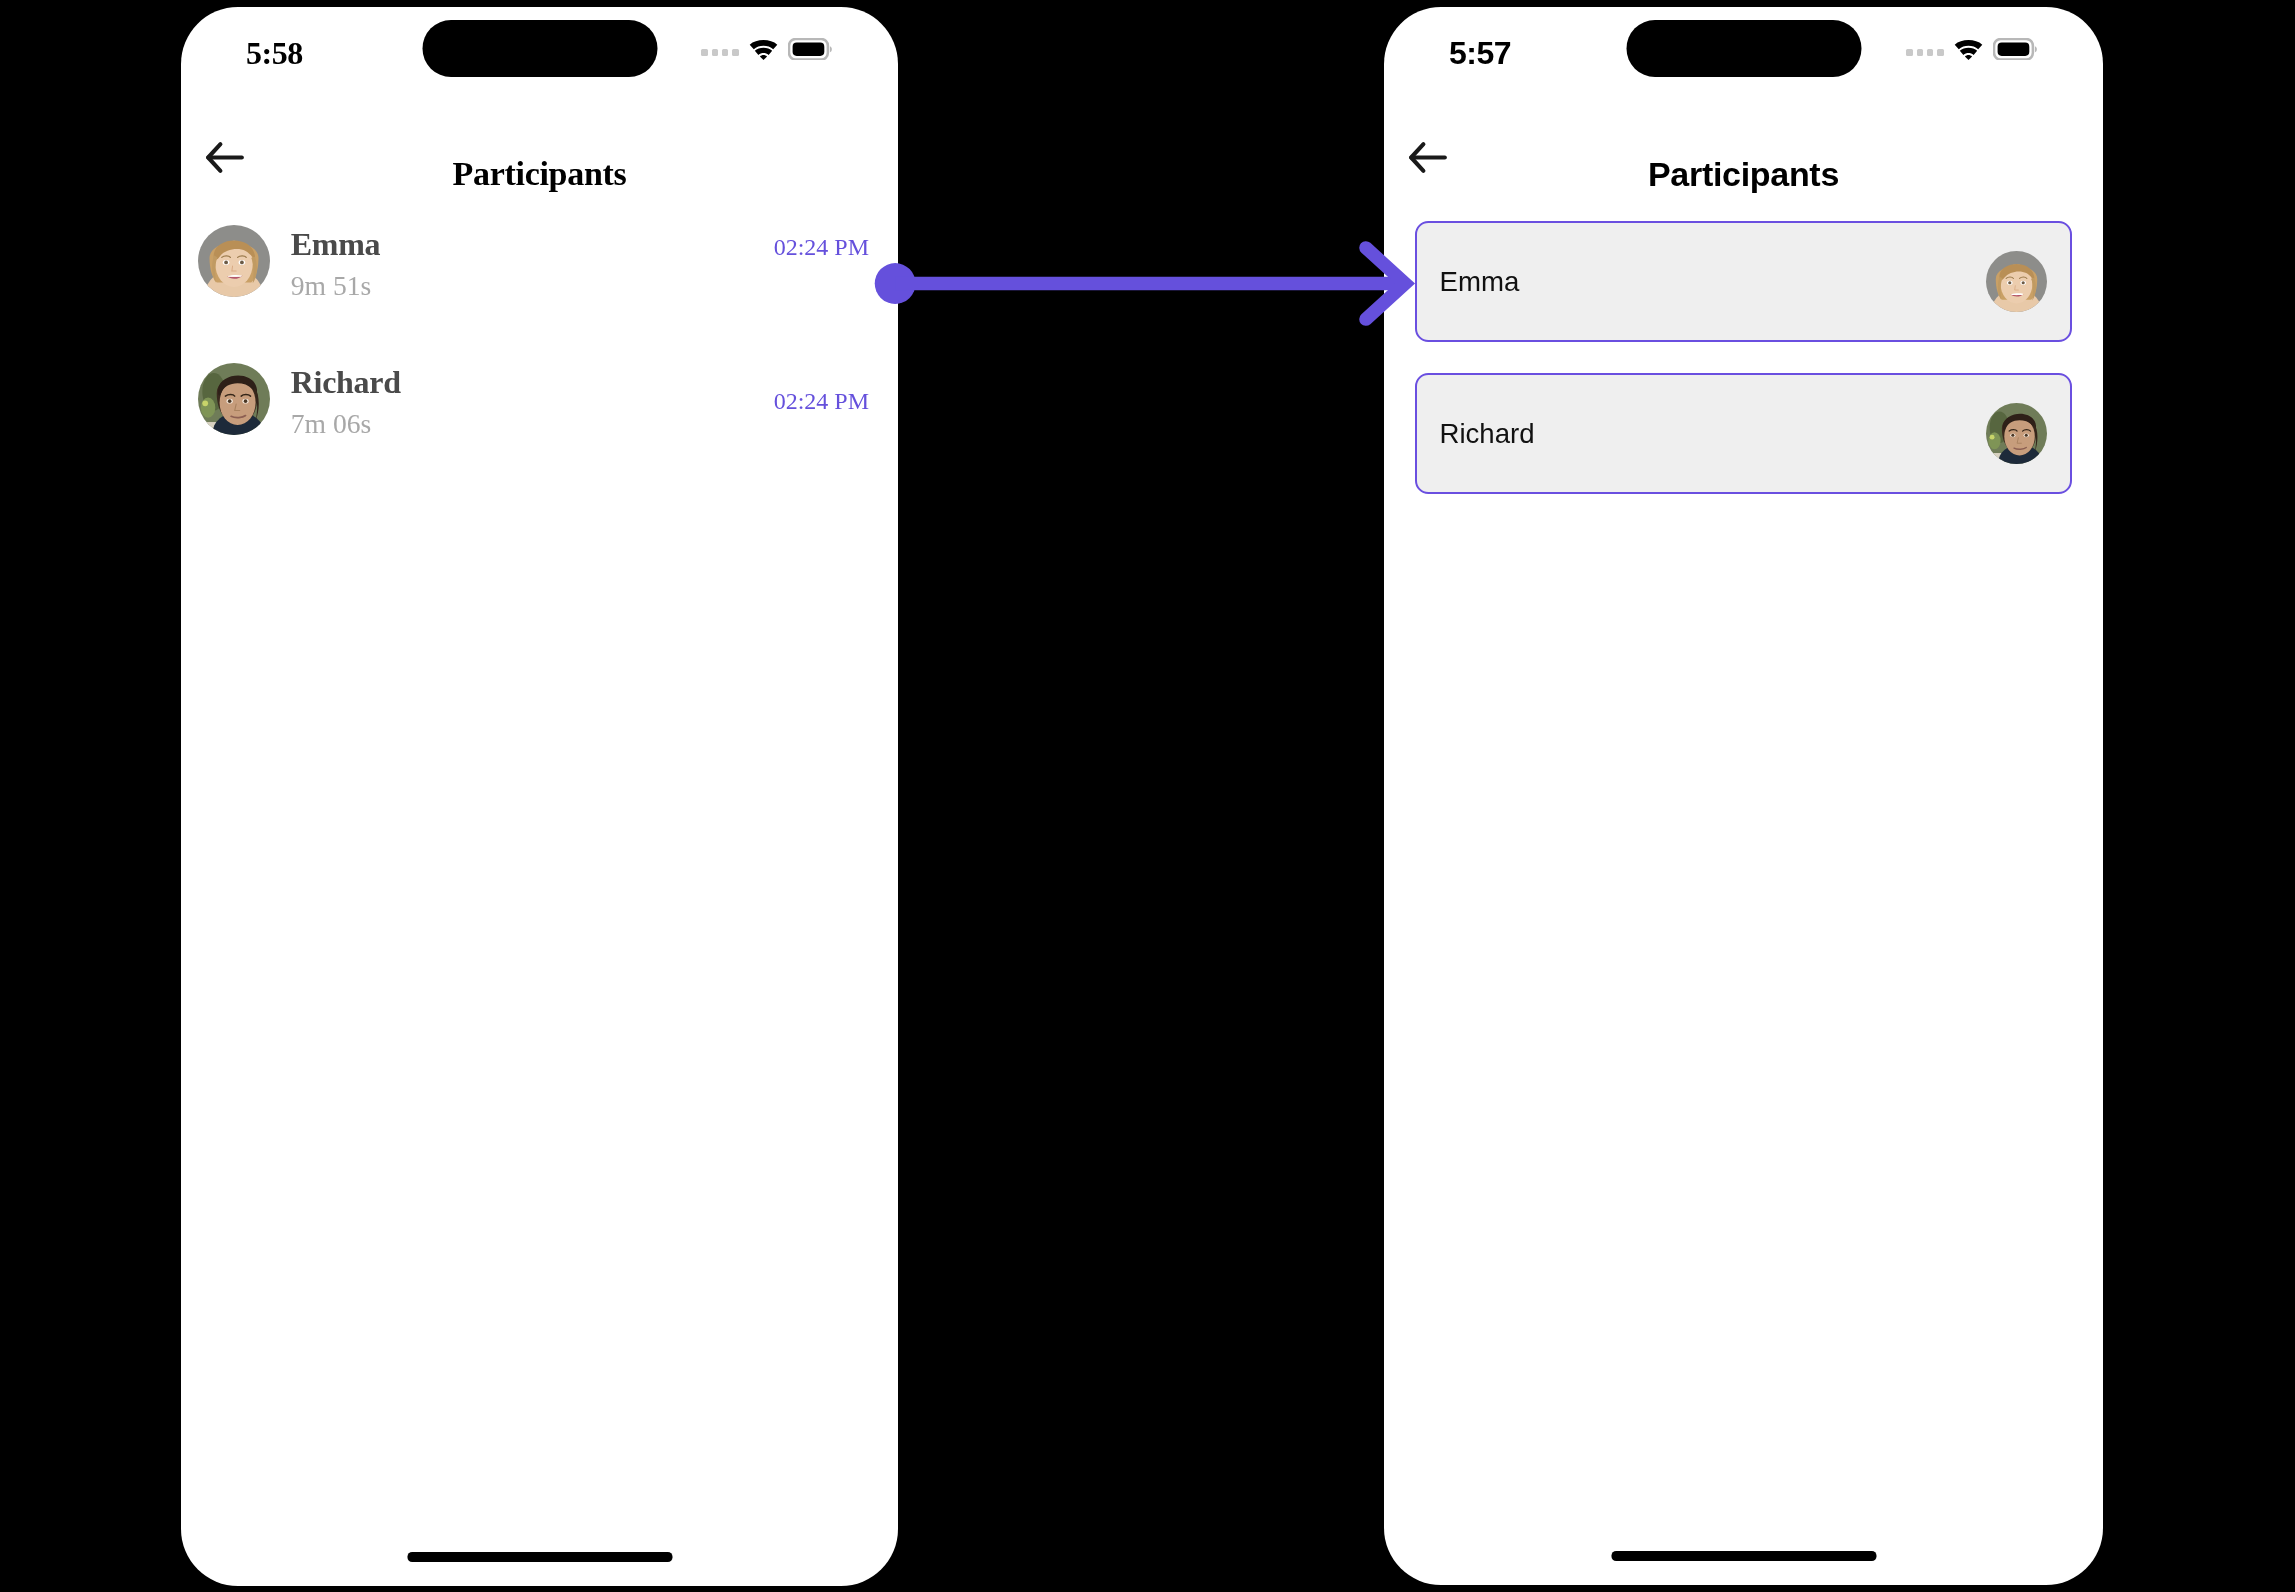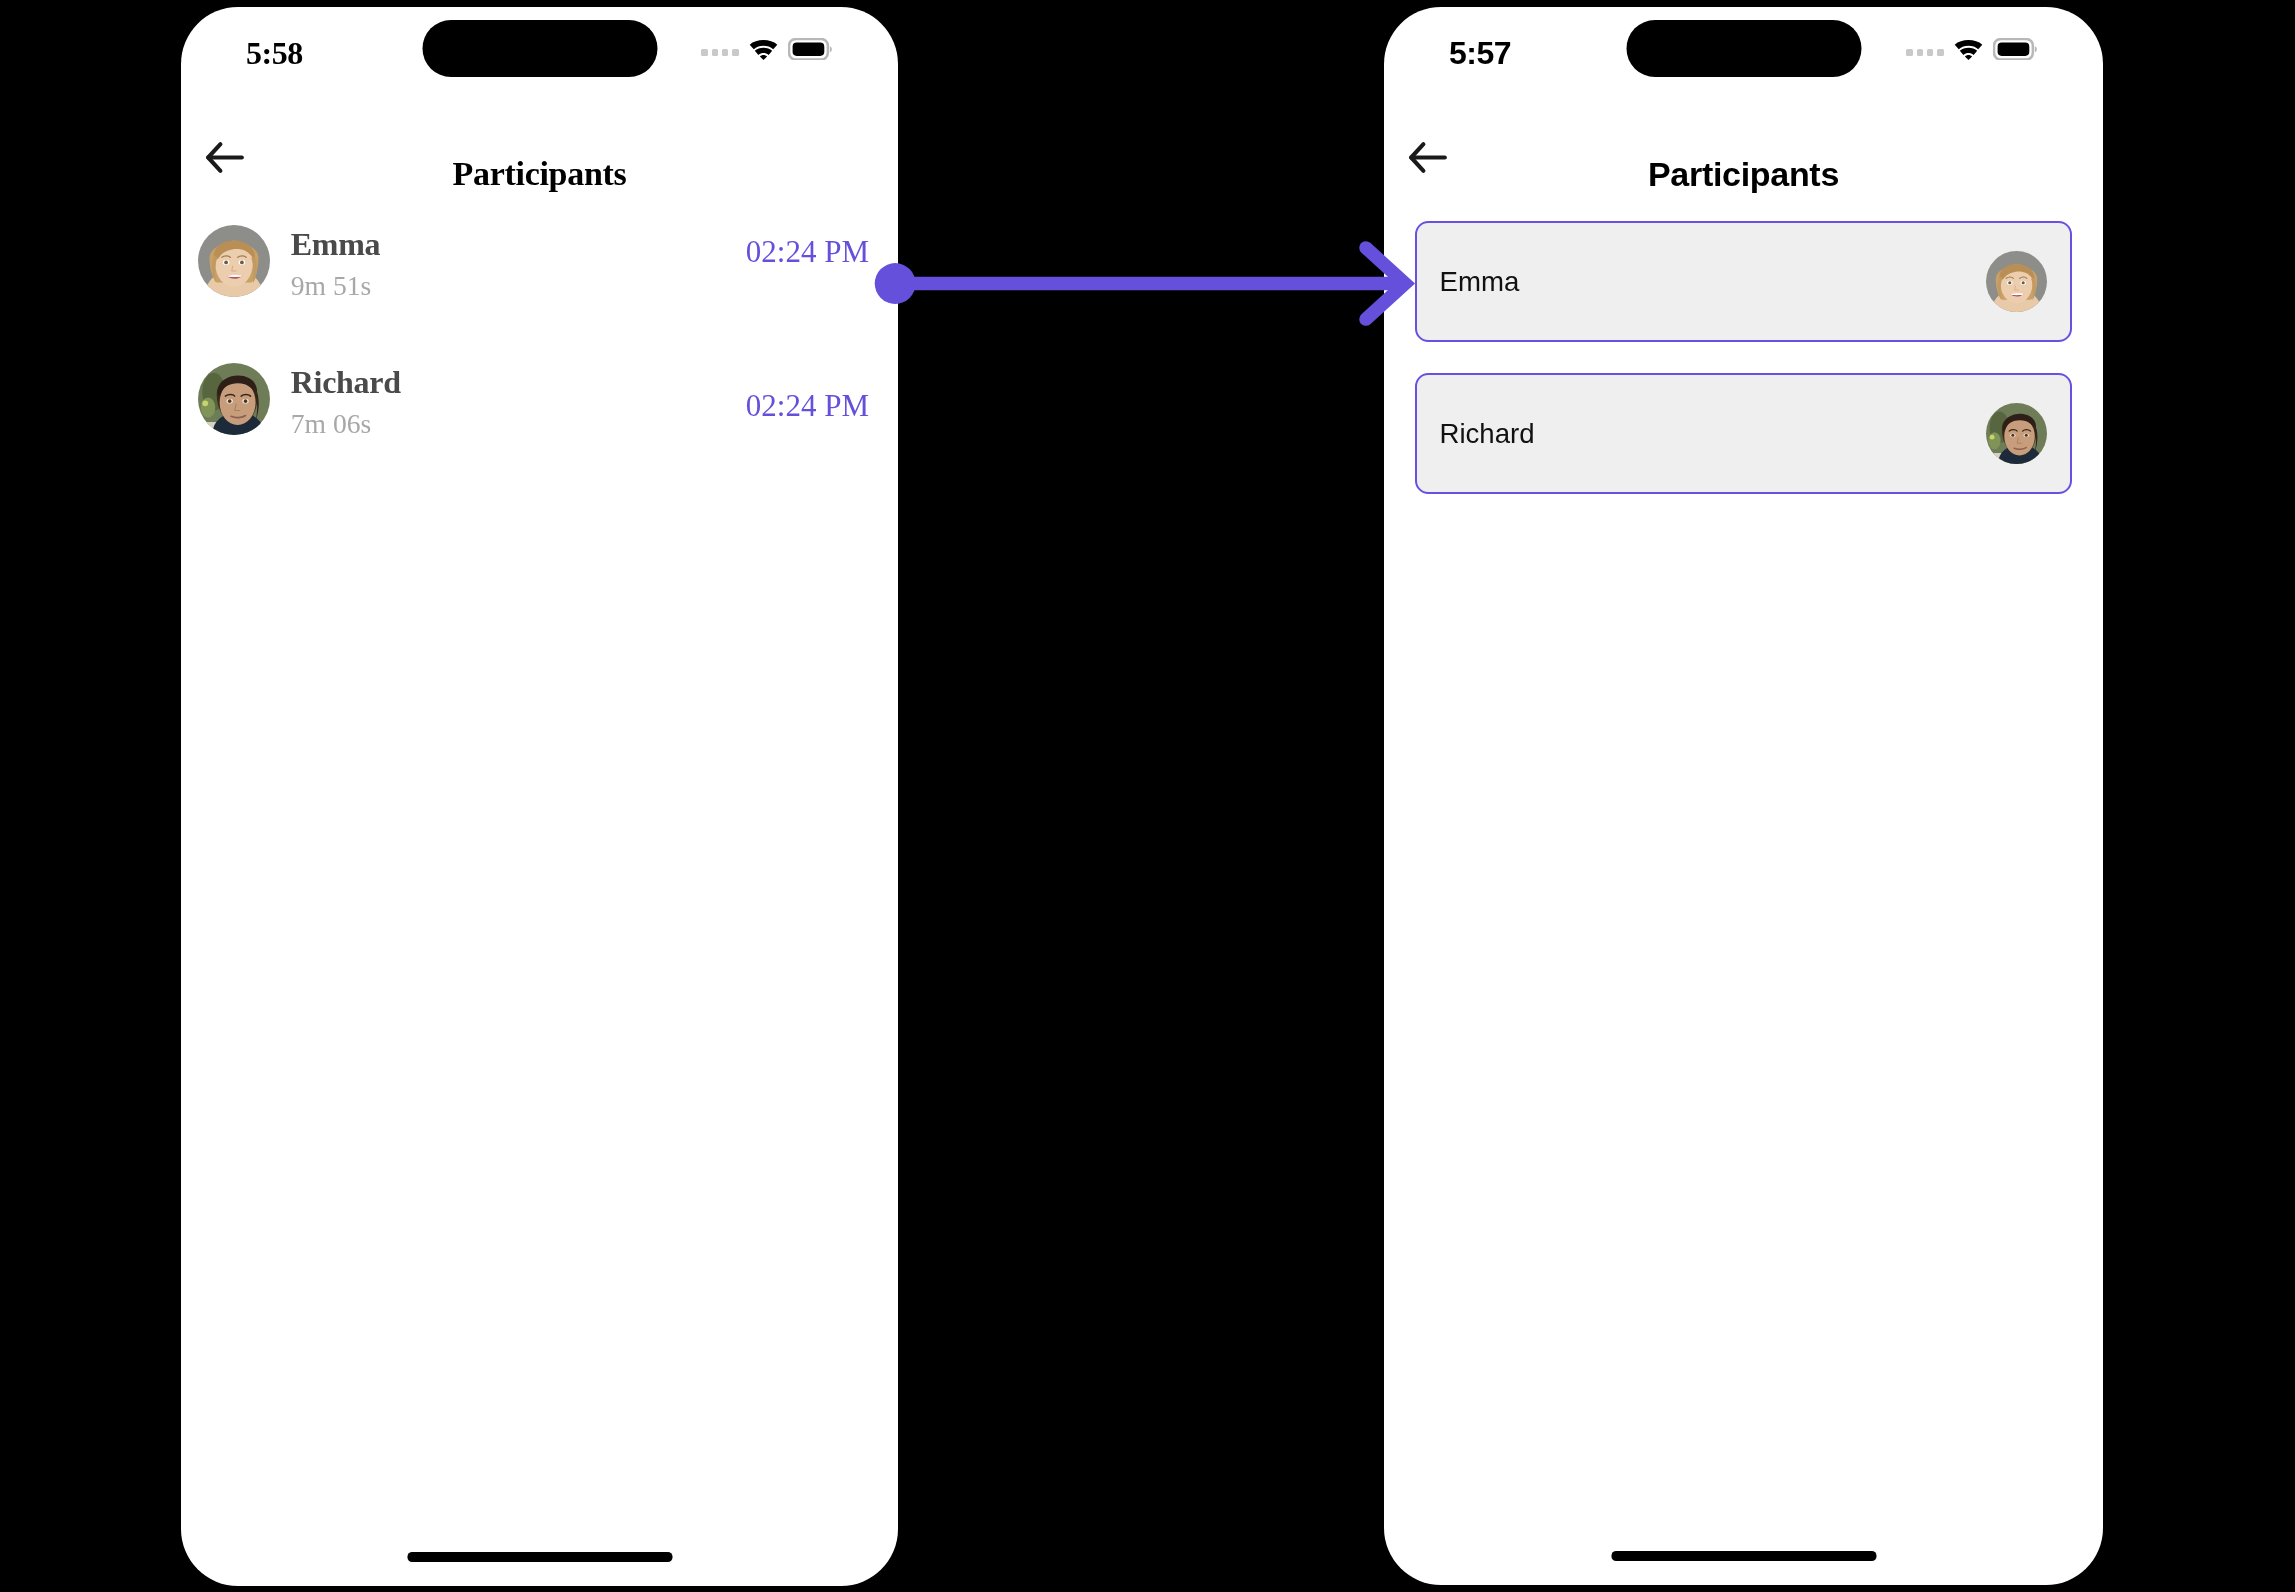--- a/index.html
+++ b/index.html
@@ -144,21 +144,21 @@
   }
   .row-duration {
     margin-top: 11.2px;
     font-size: 27.6px;
     font-weight: 400;
     color: #a8a8a8;
     line-height: 1.0;
   }
   .row-time {
     margin-top: 20.4px;
-    font-size: 31px;
+    font-size: 24px;
     font-weight: 500;
     color: #6550dc;
     white-space: nowrap;
     align-self: flex-start;
   }
   .row.second .row-time { margin-top: 36px; }
 
   
   .list-right {
     position: absolute;

